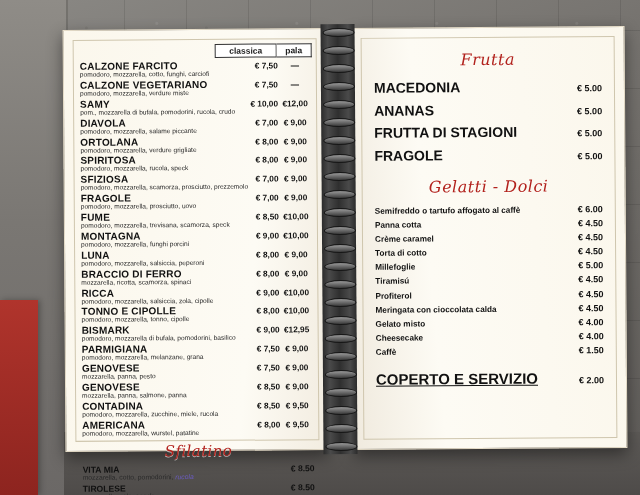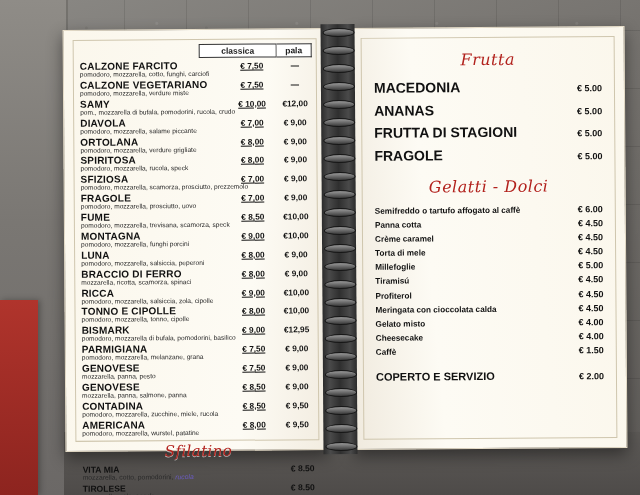--- a/index.html
+++ b/index.html
@@ -54,30 +54,30 @@
   .ring{position:absolute;left:2px;width:30px;height:7px;border-radius:50%;
     border:1.6px solid #171717;
     background:linear-gradient(180deg,#9a9a9a,#3a3a3a);}
 
   
   .inner-border{position:absolute;left:9px;top:9px;right:9px;bottom:9px;
     border:1px solid #cfc6ae;}
   .lp{position:absolute;left:16px;top:14px;width:232px;}
   .hdr-row{display:flex;justify-content:flex-end;font-size:8.5px;color:#222;
     font-weight:bold;margin-bottom:2px;}
-  .hdr-classica{width:52px;text-align:center;border:1px solid #333;padding:1px 12px;
+  .hdr-classica{width:52px;text-align:center;border:1px solid #333;padding:1px 4px;
     background:#fff;}
   .hdr-pala{width:34px;text-align:center;border:1px solid #333;border-left:none;
     padding:1px 0;background:#fff;}
 
   .pz{margin-bottom:1.5px;}
   .pz-top{display:flex;align-items:baseline;}
   .pz-name{flex:0 0 auto;font-weight:bold;font-size:10px;letter-spacing:.2px;color:#111;}
   .pz-dots{flex:1 1 auto;}
-  .pz-p1{flex:0 0 52px;text-align:center;font-size:8.3px;font-weight:bold;color:#111;text-decoration:underline;}
+  .pz-p1{flex:0 0 52px;text-align:right;font-size:8.3px;font-weight:bold;color:#111;}
   .pz-p2{flex:0 0 34px;text-align:center;font-size:8.3px;font-weight:bold;color:#111;}
   .pz-desc{font-size:6.6px;color:#2a2a2a;line-height:1.12;margin-top:-1px;}
 
   .sfil-title{text-align:center;font-family:"DejaVu Serif",serif;font-style:italic;
     color:#b2221c;font-size:15px;margin:6px 0 4px;letter-spacing:.4px;
     text-shadow:0 1px 0 rgba(255,255,255,.6);}
   .sf{margin-bottom:3px;}
   .sf-top{display:flex;align-items:baseline;}
   .sf-name{font-weight:bold;font-size:8.6px;color:#111;}
   .sf-sp{flex:1;}
@@ -93,21 +93,21 @@
   .rtitle2{text-align:center;font-family:"DejaVu Serif",serif;font-style:italic;
     color:#b2221c;font-size:16px;letter-spacing:.5px;margin:14px 0 9px;
     text-shadow:0 1px 0 rgba(255,255,255,.6);}
   .ritem{display:flex;align-items:baseline;margin-bottom:6.5px;}
   .ritem.small{margin-bottom:4.2px;}
   .ri-name{font-weight:bold;font-size:14px;color:#111;}
   .ri-name.thin{font-weight:bold;font-size:8.2px;}
   .ri-sp{flex:1;}
   .ri-price{font-size:9px;font-weight:bold;color:#111;min-width:34px;text-align:right;}
   .coperto{display:flex;align-items:baseline;margin-top:14px;}
-  .coperto .ri-name{font-size:11px;}
+  .coperto .ri-name{font-size:15px;text-decoration:underline;}
 </style>
 </head>
 <body>
 
 <div id="scene">
   <div class="bg"></div>
   <div class="bg-speckle"></div>
   <div class="floor-strip"></div>
   <div class="red-mat"></div>
   <div class="mat-dark"></div>
@@ -393,21 +393,21 @@
             <span class="ri-name thin">Panna cotta</span>
             <span class="ri-sp"></span>
             <span class="ri-price">€ 4.50</span>
           </div>
         <div class="ritem small">
             <span class="ri-name thin">Crème caramel</span>
             <span class="ri-sp"></span>
             <span class="ri-price">€ 4.50</span>
           </div>
         <div class="ritem small">
-            <span class="ri-name thin">Torta di mele</span>
+            <span class="ri-name thin">Torta di cotto</span>
             <span class="ri-sp"></span>
             <span class="ri-price">€ 4.50</span>
           </div>
         <div class="ritem small">
             <span class="ri-name thin">Millefoglie</span>
             <span class="ri-sp"></span>
             <span class="ri-price">€ 5.00</span>
           </div>
         <div class="ritem small">
             <span class="ri-name thin">Tiramisú</span>

